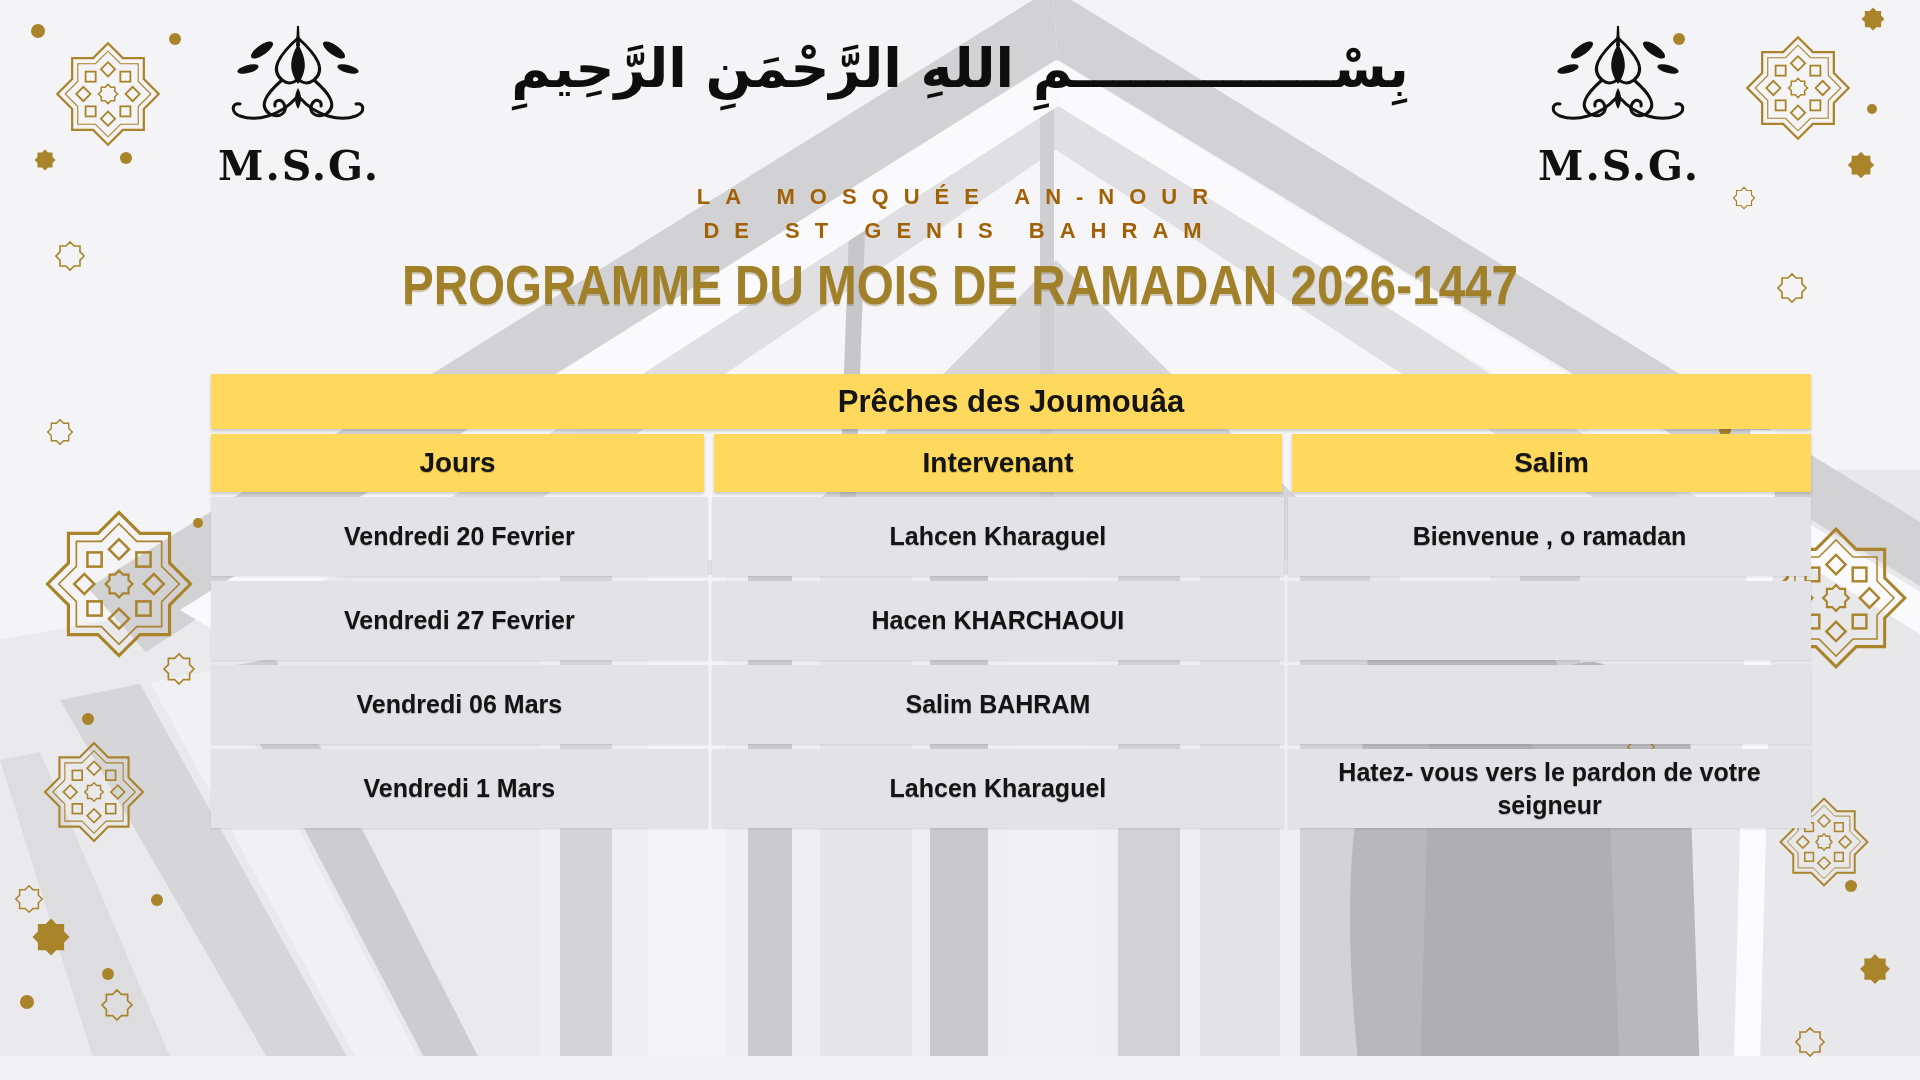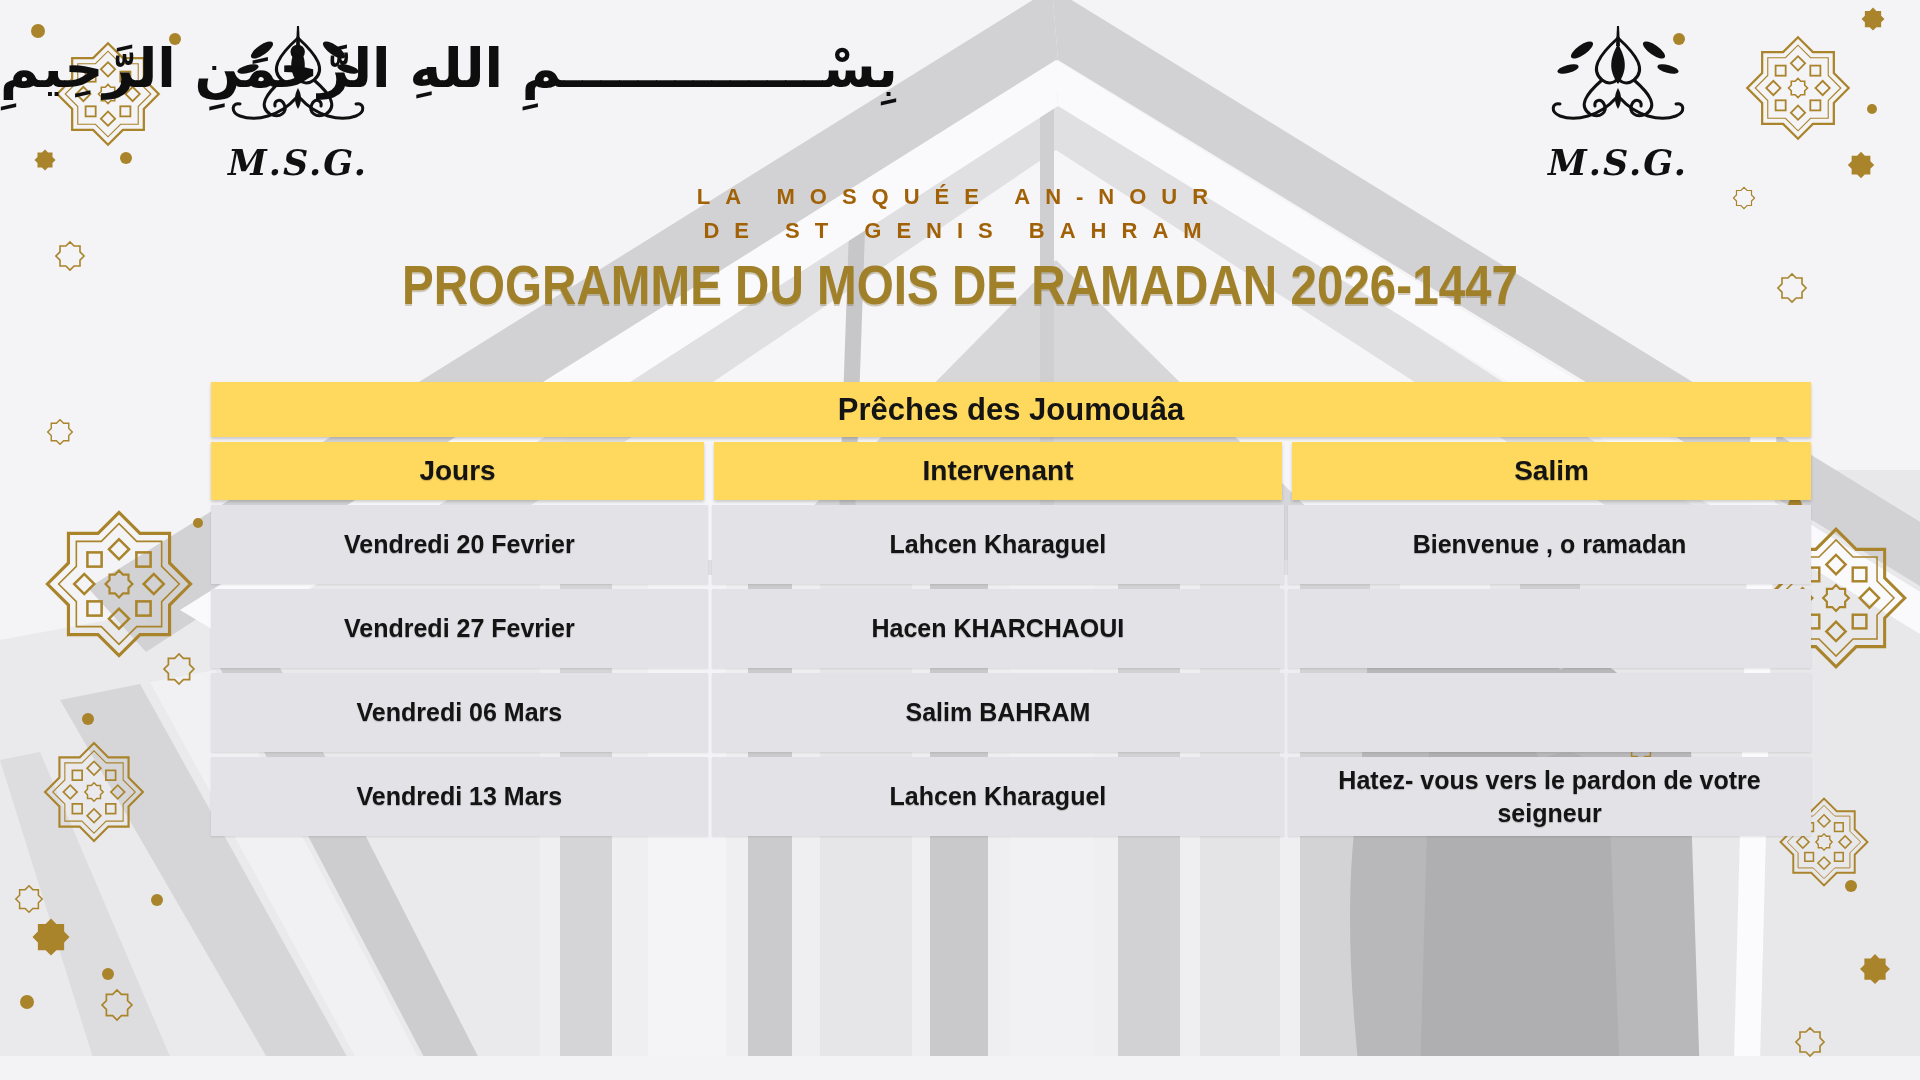--- a/index.html
+++ b/index.html
@@ -4,33 +4,33 @@
 <style>
   html,body{margin:0;padding:0;background:#888;}
   .canvas{position:relative;width:1920px;height:1080px;overflow:hidden;background:#F4F3F5;
           font-family:"Liberation Sans",sans-serif;}
   .bg-svg,.deco-svg{position:absolute;left:0;top:0;width:1920px;height:1080px;display:block;}
 
   
   .msg-logo{position:absolute;width:160px;text-align:center;color:#101010;}
   .msg-logo.left{left:218px;top:22px;}
   .msg-logo.right{left:1538px;top:22px;}
-  .msg-logo .label{font-family:"DejaVu Serif","Liberation Serif",serif;font-style:italic;
-                   font-weight:bold;font-size:35px;letter-spacing:2px;margin-top:-4px;}
-  .bismillah{position:absolute;left:0;right:0;top:26px;text-align:left;direction:rtl;
+  .msg-logo .label{font-family:"DejaVu Serif","Liberation Serif",serif;
+                   font-weight:bold;font-size:41px;letter-spacing:2px;margin-top:-4px;}
+  .bismillah{position:absolute;left:0;right:0;top:26px;text-align:center;direction:rtl;
              font-family:"DejaVu Sans",sans-serif;font-size:54px;font-weight:700;color:#0e0e0e;line-height:1.6;}
   .mosque-name{position:absolute;left:0;right:0;top:180px;text-align:center;color:#a16207;
                font-weight:800;font-size:22px;letter-spacing:15px;line-height:34px;}
   .main-title{position:absolute;left:0;right:0;top:252px;text-align:center;color:#A1802A;
               font-weight:800;font-size:56px;letter-spacing:0px;transform:scaleX(.85);
               transform-origin:50% 50%;white-space:nowrap;
               text-shadow:0 2px 0 rgba(90,70,10,.25);}
 
   
-  .program-table{position:absolute;left:211px;top:374px;width:1600px;margin-top:8px;}
+  .program-table{position:absolute;left:211px;top:374px;width:1600px;}
   .t-title{height:55px;background:#FFD95D;display:flex;align-items:center;justify-content:center;
            font-size:31px;font-weight:700;color:#141414;box-shadow:0 2px 3px rgba(0,0,0,.18);}
   .t-head{display:flex;gap:10px;margin-top:5px;}
   .t-head .cell{background:#FFD95D;height:58px;font-size:28px;box-shadow:0 2px 3px rgba(0,0,0,.18);}
   .t-row{display:flex;gap:4px;margin-top:5px;}
   .t-row .cell{background:#E3E2E6;height:79px;font-size:25px;box-shadow:0 1px 2px rgba(0,0,0,.10);}
   .cell{display:flex;align-items:center;justify-content:center;text-align:center;
         font-weight:700;color:#141414;line-height:1.3;padding:0 32px;box-sizing:border-box;
         text-shadow:0 1px 1px rgba(0,0,0,.22);}
   .c1{width:510px;} .c2{width:588px;} .c3{width:537px;}
@@ -230,19 +230,19 @@
       <div class="cell c3"></div>
     </div>
 
     <div class="t-row">
       <div class="cell c1">Vendredi 06 Mars</div>
       <div class="cell c2">Salim BAHRAM</div>
       <div class="cell c3"></div>
     </div>
 
     <div class="t-row">
-      <div class="cell c1">Vendredi 13 Mars</div>
+      <div class="cell c1">Vendredi 1 Mars</div>
       <div class="cell c2">Lahcen Kharaguel</div>
       <div class="cell c3">Hatez- vous vers le pardon de votre seigneur</div>
     </div>
   </div>
 
 </div>
 
 </body></html>

